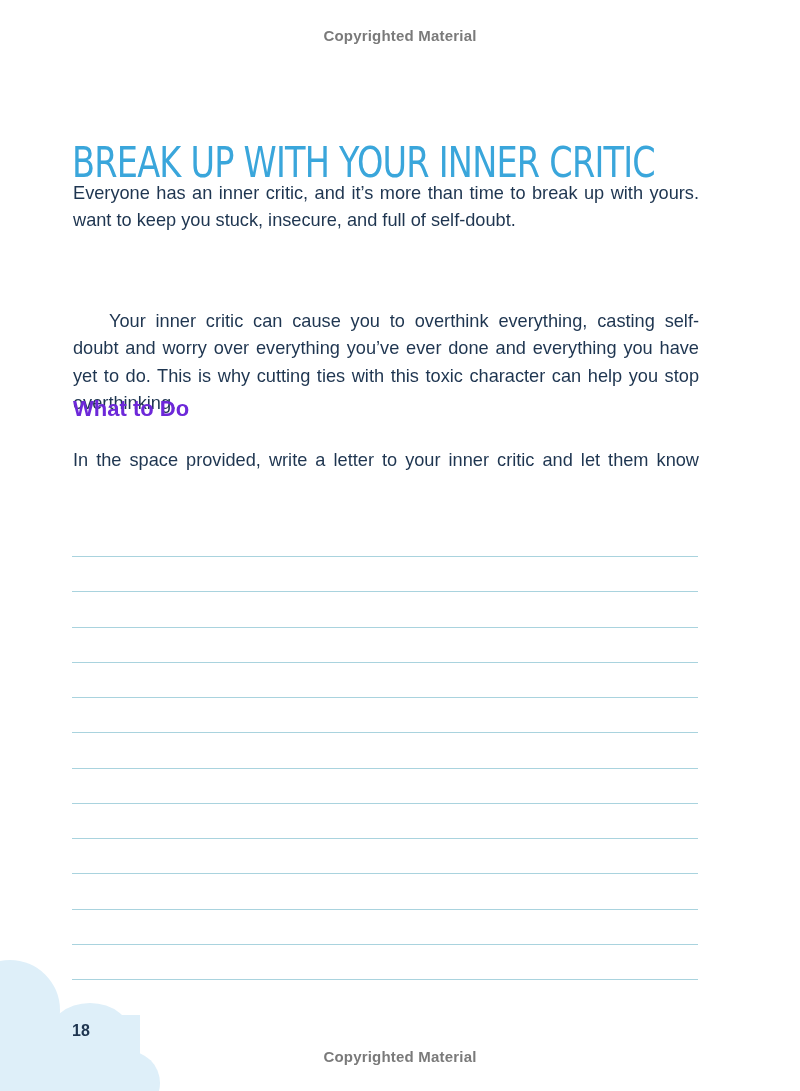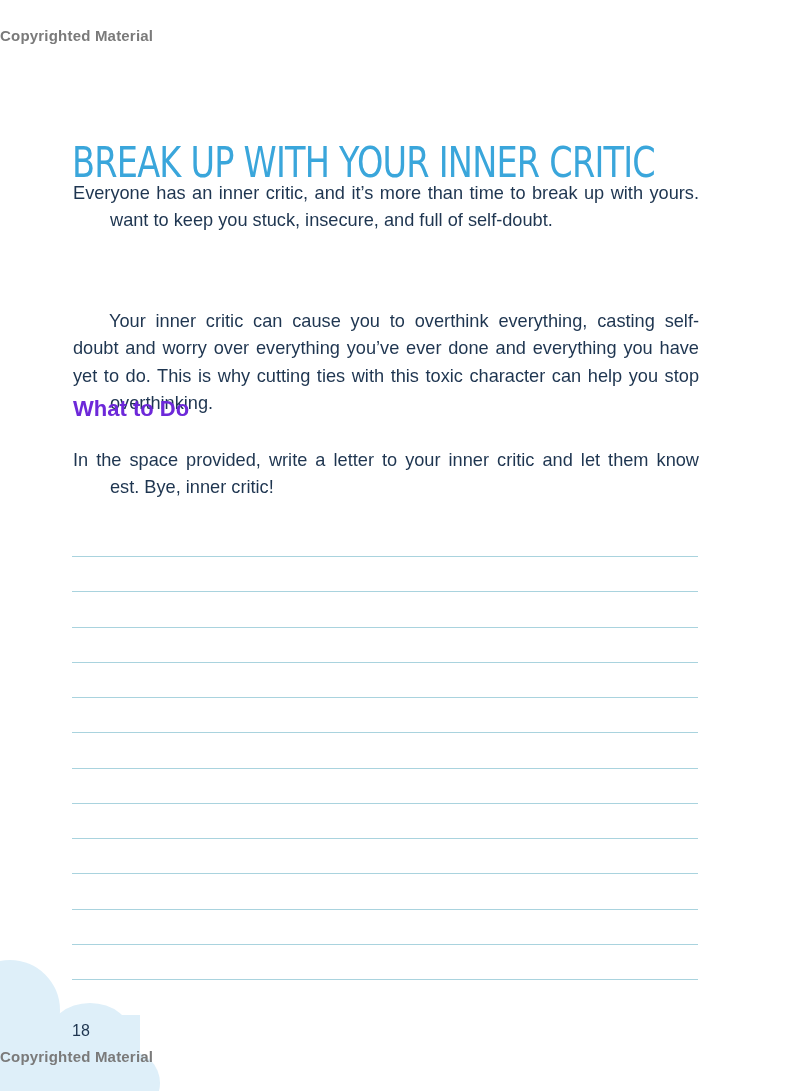--- a/index.html
+++ b/index.html
@@ -11,21 +11,21 @@
       width: 800px;
       height: 1091px;
       position: relative;
       overflow: hidden;
       font-family: "Liberation Sans", sans-serif;
     }
     .copyright {
       position: absolute;
       left: 0;
       width: 800px;
-      text-align: left;
+      text-align: center;
       font-family: "Liberation Sans", sans-serif;
       font-weight: bold;
       font-size: 15px;
       color: #7a7a7a;
       letter-spacing: 0.2px;
     }
     .copyright.top { top: 27px; }
     .copyright.bottom { top: 1048px; }
 
     .title {
@@ -55,21 +55,20 @@
       margin: 0;
     }
     .body-text .line {
       display: block;
       white-space: nowrap;
       text-align: justify;
       text-align-last: justify;
     }
     .body-text .line.last {
       text-align-last: left;
-      margin-left: 37px;
     }
     .body-text .line.indent {
       text-indent: 36px;
       margin-top: 46px;
     }
     .para1 { top: 180px; }
     .para2 { top: 262px; }
     .para3 { top: 447px; }
 
     .subhead {
@@ -103,21 +102,21 @@
       left: 0;
       top: 955px;
       width: 170px;
       height: 136px;
     }
     .page-number {
       position: absolute;
       left: 72px;
       top: 1022px;
       font-family: "Liberation Sans", sans-serif;
-      font-weight: normal;
+      font-weight: bold;
       font-size: 16px;
       color: #1e3550;
     }
   </style>
 </head>
 <body>
 
 <div class="copyright top">Copyrighted Material</div>
 
 <h1 class="title">BREAK UP WITH YOUR INNER CRITIC</h1>
@@ -131,21 +130,20 @@
   <span class="line indent">Your inner critic can cause you to overthink everything, casting self-</span>
   <span class="line">doubt and worry over everything you’ve ever done and everything you have</span>
   <span class="line">yet to do. This is why cutting ties with this toxic character can help you stop</span>
   <span class="line last">overthinking.</span>
 </div>
 
 <h2 class="subhead">What to Do</h2>
 
 <div class="body-text para3">
   <span class="line">In the space provided, write a letter to your inner critic and let them know</span>
-  <span class="line last">est. Bye, inner critic!</span>
 </div>
 
 <div class="writing-lines" id="writing-lines">
     <div class="writing-line" style="top: 556px;"></div>
     <div class="writing-line" style="top: 591.25px;"></div>
     <div class="writing-line" style="top: 626.5px;"></div>
     <div class="writing-line" style="top: 661.75px;"></div>
     <div class="writing-line" style="top: 697px;"></div>
     <div class="writing-line" style="top: 732.25px;"></div>
     <div class="writing-line" style="top: 767.5px;"></div>

